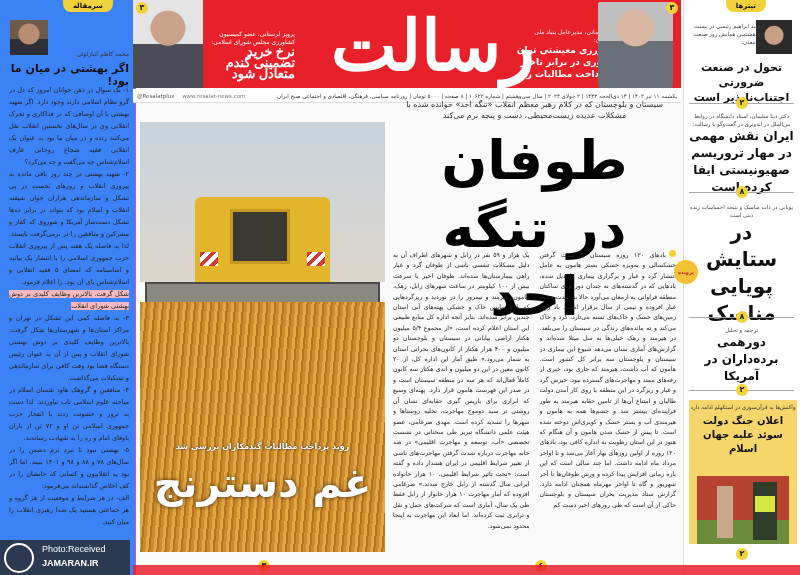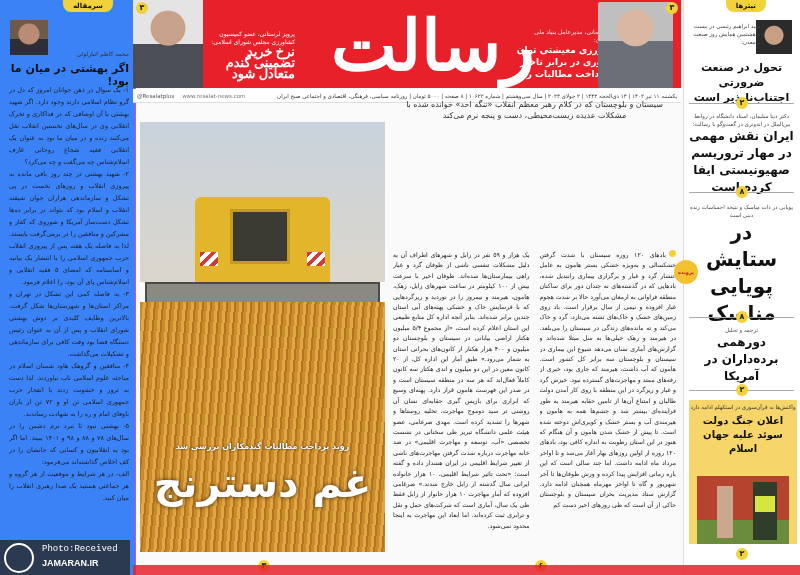--- a/index.html
+++ b/index.html
@@ -28,21 +28,21 @@
   
   .col-left { position: absolute; left: 0; top: 0; width: 136px; height: 575px; background: #3b82f6; border-right: 1px solid #d946ef; }
   .tab-badge { position: absolute; top: 0; height: 12px; padding: 0 10px; background: #f2d23a; font-size: 7px; line-height: 12px; font-weight: bold; border-radius: 0 0 8px 8px; }
   .ed-photo { position: absolute; left: 10px; top: 20px; width: 38px; height: 35px; background: radial-gradient(circle at 50% 40%, #b88d74 0 10px, transparent 11px), linear-gradient(180deg, #6d5a4a 0 55%, #2e2f36 55% 100%); }
   .ed-author { position: absolute; right: 6px; top: 50px; font-size: 6px; color: #333; }
   .ed-title { position: absolute; right: 6px; top: 62px; width: 120px; font-size: 11px; font-weight: bold; text-align: right; }
   .ed-body { position: absolute; right: 6px; top: 84px; width: 120px; height: 460px; font-size: 6.5px; line-height: 12px; text-align: justify; color: #222; overflow: hidden; }
   .ed-highlight { background: #f5b7c2; }
   .watermark { position: absolute; left: 0; top: 540px; width: 130px; height: 35px; background: rgba(40,40,40,.8); color: #fff; direction: ltr; }
   .watermark .circle { position: absolute; left: 4px; top: 3px; width: 30px; height: 30px; border: 2px solid #fff; border-radius: 50%; }
-  .watermark .t1 { position: absolute; left: 42px; top: 4px; font-size: 9px; font-family: Liberation Mono, monospace; }
+  .watermark .t1 { position: absolute; left: 42px; top: 4px; font-size: 9px; font-family: Liberation Sans, sans-serif; }
   .watermark .t2 { position: absolute; left: 42px; top: 18px; font-size: 9px; font-weight: bold; font-family: "Liberation Sans", sans-serif; }
 
   
   .photo-story { position: absolute; left: 140px; top: 122px; width: 245px; height: 430px; overflow: hidden; }
   .sky { position: absolute; left: 0; top: 0; width: 245px; height: 160px; background: linear-gradient(180deg, #c9d3dc, #dbd6cc); }
   .harvester { position: absolute; left: 55px; top: 75px; width: 135px; height: 100px; background: #e3b52b; border-radius: 6px 6px 0 0; }
   .harvester .cab { position: absolute; left: 35px; top: 12px; width: 60px; height: 55px; background: #3b3a33; border: 3px solid #c59a22; }
   .harvester .stripe-l, .harvester .stripe-r { position: absolute; top: 55px; width: 18px; height: 14px; background: repeating-linear-gradient(135deg, #d13a35 0 4px, #fff 4px 8px); }
   .harvester .stripe-l { left: 5px; } .harvester .stripe-r { right: 5px; }
   .header-bar { position: absolute; left: 5px; top: 160px; width: 235px; height: 22px; background: #8a8a82; border: 2px solid #4a4a46; }
@@ -85,20 +85,21 @@
 <div class="page">
 
   <div class="col-left">
     <div class="tab-badge" style="right:22px;">سرمقاله</div>
     <div class="ed-photo"></div>
     <div class="ed-author">محمد کاظم انبارلوئی</div>
     <div class="ed-title">اگر بهشتی در میان ما بود!</div>
     <div class="ed-body">
       <p>۱- یک سوال در ذهن جوانان امروز که دل در گرو نظام اسلامی دارند وجود دارد. اگر شهید بهشتی با آن اوصافی که در فداکاری و تحرک انقلابی وی در سال‌های نخستین انقلاب نقل می‌کنند زنده و در میان ما بود به عنوان یک انقلابی فقیه شجاع روحانی عارف اسلام‌شناس چه می‌گفت و چه می‌کرد؟</p>
       <p>۲- شهید بهشتی در چند روز باقی مانده به پیروزی انقلاب و روزهای نخست در پی تشکل و سازماندهی هزاران جوان شیفته انقلاب و اسلام بود که بتواند در برابر ده‌ها تشکل دست‌ساز آمریکا و شوروی که کفار و مشرکین و منافقین را در برمی‌گرفت بایستد. لذا به فاصله یک هفته پس از پیروزی انقلاب حزب جمهوری اسلامی را با انتشار یک بیانیه و اساسنامه که امضای ۵ فقیه انقلابی و اسلام‌شناس پای آن بود، را اعلام فرمود.</p>
+      <p><span class="ed-highlight">شکل گرفت. بالاترین وظایف کلیدی بر دوش بهشتی شورای انقلاب</span></p>
       <p>۳- به فاصله کمی این تشکل در تهران و مراکز استان‌ها و شهرستان‌ها شکل گرفت. بالاترین وظایف کلیدی بر دوش بهشتی شورای انقلاب و پس از آن به عنوان رئیس دستگاه قضا بود وقت کافی برای سازماندهی و تشکیلات می‌گذاشت.</p>
       <p>۴- منافقین و گروهک هاود شمنان اسلام در مباحثه علوم اسلامی تاب نیاوردند. لذا دست به ترور و خشونت زدند با انفجار حزب جمهوری اسلامی تن او و ۷۲ تن از یاران باوفای امام و ره را به شهادت رساندند.</p>
       <p>۵- بهشتی نبود تا نبرد نرم دشمن را در سال‌های ۷۸ و ۸۸ و ۹۸ و ۱۴۰۱ ببیند. اما اگر بود به انقلابیون و کسانی که جانشان را در کف اخلاص گذاشته‌اند می‌فرمود:</p>
       <p>الف- در هر شرایط و موقعیت از هر گروه و هر جماعتی هستید یک صدا رهبری انقلاب را میان کنید.</p>
     </div>
     <div class="watermark">
       <div class="circle"></div>
       <div class="t1">Photo:Received</div>
       <div class="t2">JAMARAN.IR</div>
     </div>
@@ -137,20 +138,24 @@
     </div>
     <div class="header-bar"></div>
     <div class="wheat"></div>
     <div class="ps-kicker">روند پرداخت مطالبات گندمکاران بررسی شد</div>
     <div class="ps-title">غم دسترنج</div>
   </div>
   <div class="page-pin ps-pin">۳</div>
 
   <div class="main-story">
     <div class="ms-kicker">سیستان و بلوچستان که در کلام رهبر معظم انقلاب «تنگه احد» خوانده شده با مشکلات عدیده زیست‌محیطی، دست و پنجه نرم می‌کند</div>
+    <div class="ms-title">
+      <div>طوفان</div>
+      <div>در تنگه احد</div>
+    </div>
     <div class="ms-cols">
       <div class="ms-col"><span class="bullet"></span><span>بادهای ۱۲۰ روزه سیستان با شدت گرفتن خشکسالی و به‌ویژه خشکی بستر هامون به عامل انتشار گرد و غبار و برگزاری بیماری رانندیل شده، بادهایی که در گذشته‌های نه چندان دور برای ساکنان منطقه فراوانی به ارمغان می‌آورد حالا بر شدت هجوم غبار افزوده و نیمی از سال برقرار است. باد روی زمین‌های خشک و خاک‌های تشنه می‌تازد، گرد و خاک می‌کند و ته مانده‌های زندگی در سیستان را می‌بلعد. در هیرمند و زهک خیلی‌ها به سل مبتلا شده‌اند و گزارش‌های آماری نشان می‌دهد شیوع این بیماری در سیستان و بلوچستان سه برابر کل کشور است. هامون که آب داشت، هیرمند که جاری بود، خبری از رفه‌های ممتد و مهاجرت‌های گسترده نبود. خیزش گرد و غبار و ریزگرد در این منطقه با روی کار آمدن دولت طالبان و امتناع آن‌ها از تامین حقابه هیرمند به طور فزاینده‌ای بیشتر شد و چشم‌ها همه به هامون و هیرمندی آب و بستر خشک و کویری‌اش دوخته شده است. تا پیش از خشک شدن هامون و آن هنگام که هنوز در این استان رطوبت به اندازه کافی بود، بادهای ۱۲۰ روزه از اولین روزهای بهار آغاز می‌شد و تا اواخر مرداد ماه ادامه داشت. اما چند سالی است که این بازه زمانی افزایش پیدا کرده و وزش طوفان‌ها تا آخر شهریور و گاه تا اواخر مهرماه همچنان ادامه دارد. گزارش ستاد مدیریت بحران سیستان و بلوچستان حاکی از آن است که طی روزهای اخیر دست کم</span></div>
       <div class="ms-col">یک هزار و ۵۹ نفر در زابل و شهرهای اطراف آن به دلیل مشکلات تنفسی ناشی از طوفان گرد و غبار راهی بیمارستان‌ها شده‌اند. طوفان اخیر با سرعت بیش از ۱۰۰ کیلومتر در ساعت شهرهای زابل، زهک، هامون، هیرمند و نیمروز را در نوردید و ریزگردهایی که با فرسایش خاک و خشکی پهنه‌های آبی استان چندین برابر شده‌اند. بنابر آنچه اداره کل منابع طبیعی این استان اعلام کرده است، «از مجموع ۵/۴ میلیون هکتار اراضی بیابانی در سیستان و بلوچستان دو میلیون و ۴۰۰ هزار هکتار از کانون‌های بحرانی استان به شمار می‌رود.» طبق آمار این اداره کل، از ۲۰ کانون معین در این دو میلیون و اندی هکتار سه کانون کاملاً فعال‌اند که هر سه در منطقه سیستان است و در صدر این فهرست هامون قرار دارد. پهنه‌ای وسیع که ابزاری برای بازیس گیری حقابه‌ای نشان آن روشنی تر سید دوموج مهاجرت، تخلیه روستاها و شهرها را تشدید کرده است. مهدی ضرغامی، عضو هیئت علمی دانشگاه تبریز طی سخنانی در نشست تخصصی «آب، توسعه و مهاجرت اقلیمی» در صد خانه مهاجرت درباره شدت گرفتن مهاجرت‌های ناشی از تغییر شرایط اقلیمی در ایران هشدار داده و گفته است: «تحت تاثیر شرایط اقلیمی، ۱۰ هزار خانواده ایرانی سال گذشته از زابل خارج شدند.» ضرغامی افزوده که آمار مهاجرت ۱۰ هزار خانوار از زابل فقط طی یک سال، آماری است که شرکت‌های حمل و نقل و ترابری ثبت کرده‌اند. اما ابعاد این مهاجرت به اینجا محدود نمی‌شود.</div>
     </div>
   </div>
   <div class="page-pin ms-pin">۶</div>
 
   <div class="col-right">
     <div class="tab-badge" style="right:34px;">تیترها</div>
     <div class="r-photo"></div>

